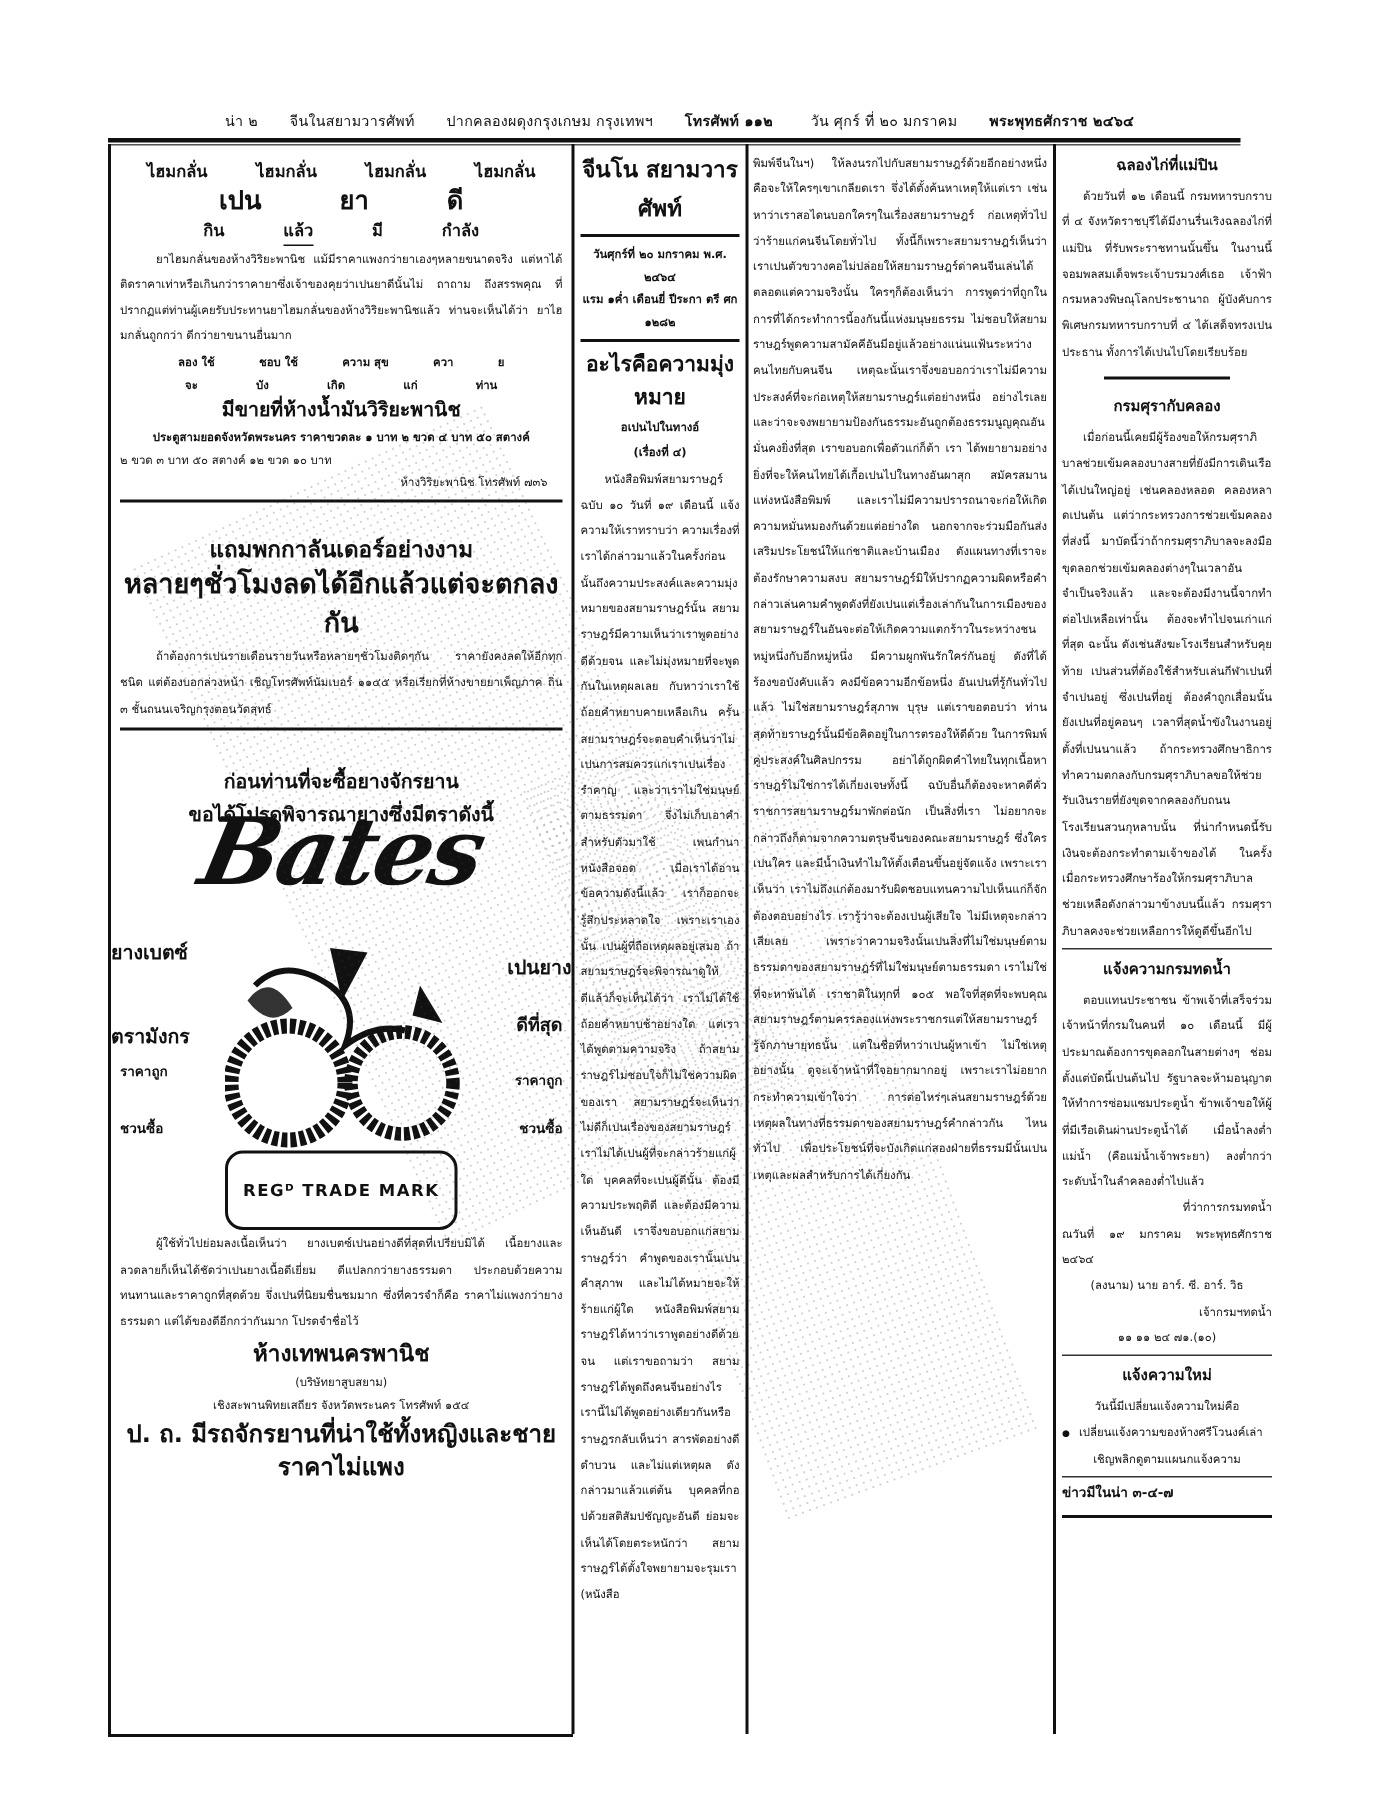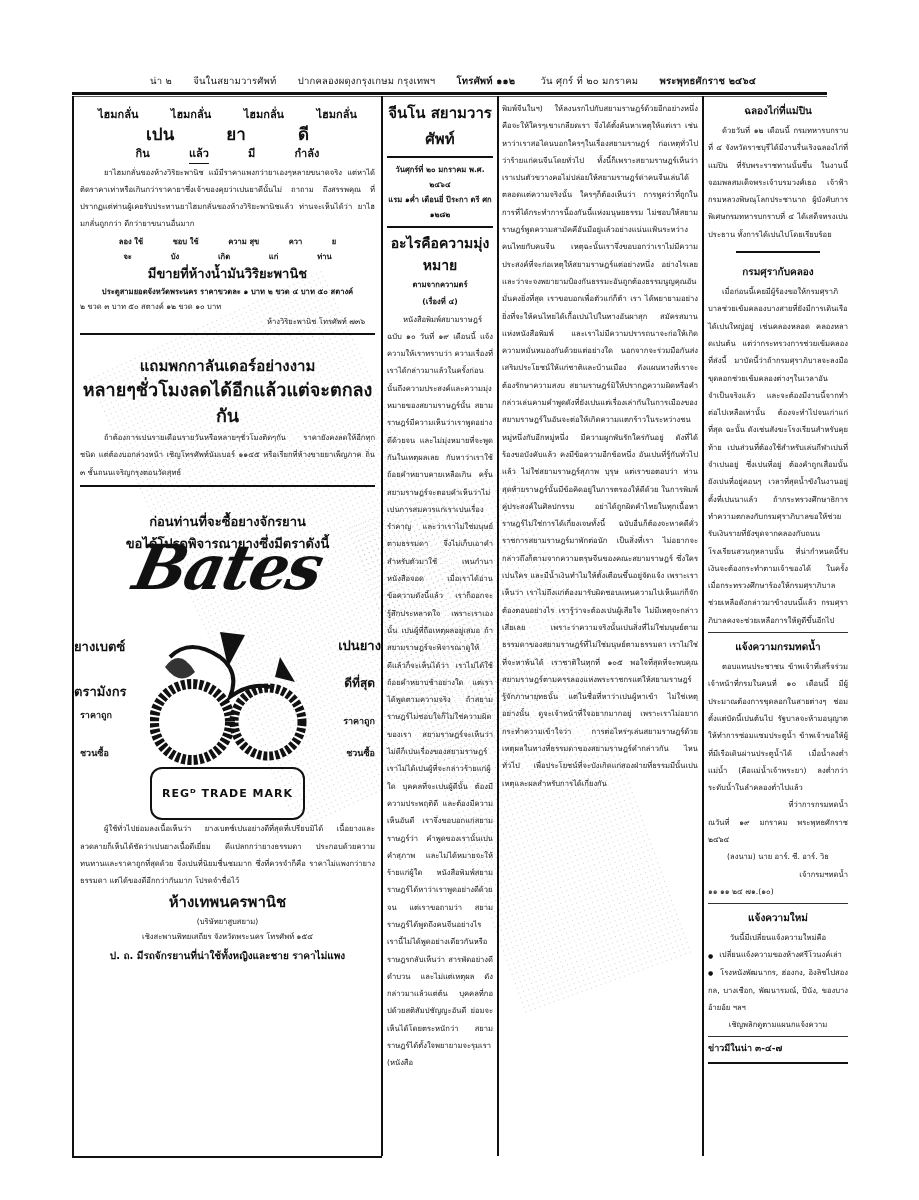--- a/index.html
+++ b/index.html
@@ -96,21 +96,21 @@
   </div>
   <div class="hr"></div>
 
   <div style="padding-top:20px;">
     <div class="center mid">ก่อนท่านที่จะซื้อยางจักรยาน</div>
     <div class="center mid">ขอได้โปรดพิจารณายางซึ่งมีตราดังนี้</div>
     <div class="center" style="margin-top:4px;height:68px;">
       <span class="bates">Bates</span>
     </div>
     <div style="position:relative;height:150px;">
-      <div style="position:absolute;left:-6px;top:0;font-size:13px;font-weight:bold;margin-top:11px;">ยางเบตซ์</div>
+      <div style="position:absolute;left:-6px;top:0;font-size:13px;font-weight:bold;">ยางเบตซ์</div>
       <div style="position:absolute;left:-6px;top:56px;font-size:13px;font-weight:bold;">ตรามังกร</div>
       <div style="position:absolute;left:0px;top:80px;font-size:9px;font-weight:bold;">ราคาถูก</div>
       <div style="position:absolute;left:0px;top:118px;font-size:9px;font-weight:bold;">ชวนซื้อ</div>
       <div style="position:absolute;right:-6px;top:10px;font-size:13px;font-weight:bold;">เปนยาง</div>
       <div style="position:absolute;right:0;top:48px;font-size:12px;font-weight:bold;">ดีที่สุด</div>
       <div style="position:absolute;right:0;top:86px;font-size:9px;font-weight:bold;">ราคาถูก</div>
       <div style="position:absolute;right:0;top:118px;font-size:9px;font-weight:bold;">ชวนซื้อ</div>
 
       <svg style="position:absolute;left:70px;top:0" width="160" height="140" viewBox="0 0 160 140">
         <circle cx="42" cy="95" r="38" fill="none" stroke="#111" stroke-width="10" stroke-dasharray="4 2"></circle>
@@ -121,33 +121,33 @@
         <path d="M130 30 L145 55 L125 50 Z" fill="#111"></path>
       </svg>
     </div>
     <div class="center" style="margin-top:-10px">
       <span class="trademark">REGᴰ TRADE MARK</span>
     </div>
     <p style="text-indent:24px">ผู้ใช้ทั่วไปย่อมลงเนื้อเห็นว่า ยางเบตซ์เปนอย่างดีที่สุดที่เปรียบมิได้ เนื้อยางและลวดลายก็เห็นได้ชัดว่าเปนยางเนื้อดีเยี่ยม ดีแปลกกว่ายางธรรมดา ประกอบด้วยความทนทานและราคาถูกที่สุดด้วย จึ่งเปนที่นิยมชื่นชมมาก ซึ่งที่ควรจำก็คือ ราคาไม่แพงกว่ายางธรรมดา แต่ได้ของดีอีกกว่ากันมาก โปรดจำชื่อไว้</p>
     <div class="center big" style="font-size:15px">ห้างเทพนครพานิช</div>
     <div class="center" style="line-height:14px">(บริษัทยาสูบสยาม)</div>
     <div class="center" style="line-height:16px">เชิงสะพานพิทยเสถียร จังหวัดพระนคร โทรศัพท์ ๑๕๔</div>
-    <div class="center mid" style="font-size:10px">ป. ถ. มีรถจักรยานที่น่าใช้ทั้งหญิงและชาย ราคาไม่แพง</div>
+    <div class="center mid" style="font-size:16px">ป. ถ. มีรถจักรยานที่น่าใช้ทั้งหญิงและชาย ราคาไม่แพง</div>
   </div>
 </div>
 <div class="bottom-rule"></div>
 
 <div class="col" style="left:387px;top:100px;width:106px;">
   <div class="masthead" style="font-size:15px;line-height:26px">จีนโน สยามวารศัพท์</div>
   <div class="hr"></div>
   <div class="center" style="font-weight:bold;line-height:15px">วันศุกร์ที่ ๒๐ มกราคม พ.ศ. ๒๔๖๔</div>
   <div class="center" style="font-weight:bold;line-height:15px">แรม ๑ค่ำ เดือนยี่ ปีระกา ตรี ศก ๑๒๘๒</div>
   <div class="hr"></div>
   <div class="headline" style="font-size:14px;line-height:22px">อะไรคือความมุ่งหมาย</div>
-  <div class="center" style="font-weight:bold">ตามจากความตร์</div>
+  <div class="center" style="font-weight:bold">อเปนไปในทางอ์</div>
   <div class="center" style="font-weight:bold">(เรื่องที่ ๔)</div>
   <p style="text-indent:16px">หนังสือพิมพ์สยามราษฎร์ฉบับ ๑๐ วันที่ ๑๙ เดือนนี้ แจ้งความให้เราทราบว่า ความเรื่องที่เราได้กล่าวมาแล้วในครั้งก่อนนั้นถึงความประสงค์และความมุ่งหมายของสยามราษฎร์นั้น สยามราษฎร์มีความเห็นว่าเราพูดอย่างดีด้วยจน และไม่มุ่งหมายที่จะพูดกันในเหตุผลเลย กับหาว่าเราใช้ถ้อยคำหยาบคายเหลือเกิน ครั้นสยามราษฎร์จะตอบคำเห็นว่าไม่เปนการสมควรแก่เราเปนเรื่องรำคาญ และว่าเราไม่ใช่มนุษย์ตามธรรมดา จึ่งไม่เก็บเอาคำสำหรับตัวมาใช้ เพนกำนาหนังสือจอด เมื่อเราได้อ่านข้อความดังนี้แล้ว เราก็ออกจะรู้สึกประหลาดใจ เพราะเราเองนั้น เปนผู้ที่ถือเหตุผลอยู่เสมอ ถ้าสยามราษฎร์จะพิจารณาดูให้ดีแล้วก็จะเห็นได้ว่า เราไม่ได้ใช้ถ้อยคำหยาบช้าอย่างใด แต่เราได้พูดตามความจริง ถ้าสยามราษฎร์ไม่ชอบใจก็ไม่ใช่ความผิดของเรา สยามราษฎร์จะเห็นว่าไม่ดีก็เปนเรื่องของสยามราษฎร์ เราไม่ได้เปนผู้ที่จะกล่าวร้ายแก่ผู้ใด บุคคลที่จะเปนผู้ดีนั้น ต้องมีความประพฤติดี และต้องมีความเห็นอันดี เราจึ่งขอบอกแก่สยามราษฎร์ว่า คำพูดของเรานั้นเปนคำสุภาพ และไม่ได้หมายจะให้ร้ายแก่ผู้ใด หนังสือพิมพ์สยามราษฎร์ได้หาว่าเราพูดอย่างดีด้วยจน แต่เราขอถามว่า สยามราษฎร์ได้พูดถึงคนจีนอย่างไร เรานี้ไม่ได้พูดอย่างเดียวกันหรือ ราษฎรกลับเห็นว่า สารพัดอย่างดีดำบวน และไม่แต่เหตุผล ดังกล่าวมาแล้วแต่ต้น บุคคลที่กอปด้วยสติสัมปชัญญะอันดี ย่อมจะเห็นได้โดยตระหนักว่า สยามราษฎร์ได้ตั้งใจพยายามจะรุมเรา (หนังสือ</p>
 </div>
 
 <div class="col" style="left:502px;top:100px;width:196px;">
   <p>พิมพ์จีนในฯ) ให้ลงนรกไปกับสยามราษฎร์ด้วยอีกอย่างหนึ่ง คือจะให้ใครๆเขาเกลียดเรา จึ่งได้ตั้งค้นหาเหตุให้แต่เรา เช่นหาว่าเราสอไดนบอกใครๆในเรื่องสยามราษฎร์ ก่อเหตุทั่วไปว่าร้ายแก่คนจีนโดยทั่วไป ทั้งนี้ก็เพราะสยามราษฎร์เห็นว่าเราเปนตัวขวางคอไม่ปล่อยให้สยามราษฎร์ด่าคนจีนเล่นได้ตลอดแต่ความจริงนั้น ใครๆก็ต้องเห็นว่า การพูดว่าที่ถูกในการที่ได้กระทำการนี้องกันนี้แห่งมนุษยธรรม ไม่ชอบให้สยามราษฎร์พูดความสามัคคีอันมีอยู่แล้วอย่างแน่นแฟ้นระหว่างคนไทยกับคนจีน เหตุฉะนั้นเราจึ่งขอบอกว่าเราไม่มีความประสงค์ที่จะก่อเหตุให้สยามราษฎร์แต่อย่างหนึ่ง อย่างไรเลย และว่าจะจงพยายามป้องกันธรรมะอันถูกต้องธรรมนูญคุณอันมั่นคงยิ่งที่สุด เราขอบอกเพื่อตัวแก่ก็ต้า เรา ได้พยายามอย่างยิ่งที่จะให้คนไทยได้เกื้อเปนไปในทางอันผาสุก สมัครสมานแห่งหนังสือพิมพ์ และเราไม่มีความปรารถนาจะก่อให้เกิดความหมั่นหมองกันด้วยแต่อย่างใด นอกจากจะร่วมมือกันส่งเสริมประโยชน์ให้แก่ชาติและบ้านเมือง ดังแผนทางที่เราจะต้องรักษาความสงบ สยามราษฎร์มิให้ปรากฏความผิดหรือคำกล่าวเล่นคามคำพูดดังที่ยังเปนแต่เรื่องเล่ากันในการเมืองของสยามราษฎร์ในอันจะต่อให้เกิดความแตกร้าวในระหว่างชนหมู่หนึ่งกับอีกหมู่หนึ่ง มีความผูกพันรักใคร่กันอยู่ ดังที่ได้ร้องขอบังคับแล้ว คงมีข้อความอีกข้อหนึ่ง อันเปนที่รู้กันทั่วไปแล้ว ไม่ใช่สยามราษฎร์สุภาพ บุรุษ แต่เราขอตอบว่า ท่านสุดท้ายราษฎร์นั้นมีข้อคิดอยู่ในการตรองให้ดีด้วย ในการพิมพ์คู่ประสงค์ในศิลปกรรม อย่าได้ถูกผิดคำไทยในทุกเนื้อหา ราษฎร์ไม่ใช่การได้เกี่ยงเจษทั้งนี้ ฉบับอื่นก็ต้องจะหาคดีคั่ว ราชการสยามราษฎร์มาพักต่อนัก เป็นสิ่งที่เรา ไม่อยากจะกล่าวถึงก็ตามจากความตรุษจีนของคณะสยามราษฎร์ ซึ่งใครเปนใคร และมีน้ำเงินทำไมให้ตั้งเตือนขึ้นอยู่จัดแจ้ง เพราะเราเห็นว่า เราไม่ถึงแก่ต้องมารับผิดชอบแทนความไปเห็นแก่ก็จักต้องตอบอย่างไร เรารู้ว่าจะต้องเปนผู้เสียใจ ไม่มีเหตุจะกล่าวเสียเลย เพราะว่าความจริงนั้นเปนสิ่งที่ไม่ใช่มนุษย์ตามธรรมดาของสยามราษฎร์ที่ไม่ใช่มนุษย์ตามธรรมดา เราไม่ใช่ที่จะหาพ้นได้ เราชาติในทุกที่ ๑๐๕ พอใจที่สุดที่จะพบคุณสยามราษฎร์ตามครรลองแห่งพระราชกรแต่ให้สยามราษฎร์รู้จักภาษายุทธนั้น แต่ในชื่อที่หาว่าเปนผู้หาเข้า ไม่ใช่เหตุอย่างนั้น ดูจะเจ้าหน้าที่ใจอยากมากอยู่ เพราะเราไม่อยากกระทำความเข้าใจว่า การต่อไหร่ๆเล่นสยามราษฎร์ด้วยเหตุผลในทางที่ธรรมดาของสยามราษฎร์คำกล่าวกัน ไหนทั่วไป เพื่อประโยชน์ที่จะบังเกิดแก่สองฝ่ายที่ธรรมมีนั้นเปนเหตุและผลสำหรับการได้เกี่ยงกัน</p>
 </div>
 
 <div class="col" style="left:708px;top:100px;width:140px;">
   <div class="center mid" style="font-size:10px">ฉลองไก่ที่แม่ปิน</div>
@@ -155,29 +155,28 @@
   <div class="hr" style="width:60%;margin:8px auto"></div>
   <div class="center mid" style="font-size:10px">กรมศุรากับคลอง</div>
   <p style="text-indent:14px">เมื่อก่อนนี้เคยมีผู้ร้องขอให้กรมศุราภิบาลช่วยเข้มคลองบางสายที่ยังมีการเดินเรือได้เปนใหญ่อยู่ เช่นคลองหลอด คลองหลาดเปนต้น แต่ว่ากระทรวงการช่วยเข้มคลองที่ส่งนี้ มาบัดนี้ว่าถ้ากรมศุราภิบาลจะลงมือขุดลอกช่วยเข้มคลองต่างๆในเวลาอันจำเป็นจริงแล้ว และจะต้องมีงานนี้จากทำต่อไปเหลือเท่านั้น ต้องจะทำไปจนเก่าแก่ที่สุด ฉะนั้น ดังเช่นสังฆะโรงเรียนสำหรับคุยท้าย เปนส่วนที่ต้องใช้สำหรับเล่นกีฬาเปนที่จำเปนอยู่ ซึ่งเปนที่อยู่ ต้องคำถูกเสื่อมนั้น ยังเปนที่อยู่คอนๆ เวลาที่สุดน้ำขังในงานอยู่ตั้งที่เปนนาแล้ว ถ้ากระทรวงศึกษาธิการทำความตกลงกับกรมศุราภิบาลขอให้ช่วยรับเงินรายที่ยังขุดจากคลองกับถนนโรงเรียนสวนกุหลาบนั้น ที่น่ากำหนดนี้รับเงินจะต้องกระทำตามเจ้าของได้ ในครั้ง เมื่อกระทรวงศึกษาร้องให้กรมศุราภิบาลช่วยเหลือดังกล่าวมาข้างบนนี้แล้ว กรมศุราภิบาลคงจะช่วยเหลือการให้ดูดีขึ้นอีกไป</p>
   <div class="hr-thin"></div>
   <div class="center mid" style="font-size:10px">แจ้งความกรมทดน้ำ</div>
   <p style="text-indent:14px">ตอบแทนประชาชน ข้าพเจ้าที่เสร็จร่วมเจ้าหน้าที่กรมในคนที่ ๑๐ เดือนนี้ มีผู้ประมาณต้องการขุดลอกในสายต่างๆ ช่อม ตั้งแต่บัดนี้เปนต้นไป รัฐบาลจะห้ามอนุญาตให้ทำการซ่อมแซมประตูน้ำ ข้าพเจ้าขอให้ผู้ที่มีเรือเดินผ่านประตูน้ำได้ เมื่อน้ำลงต่ำแม่น้ำ (คือแม่น้ำเจ้าพระยา) ลงต่ำกว่าระดับน้ำในลำคลองต่ำไปแล้ว</p>
   <div style="text-align:right">ที่ว่าการกรมทดน้ำ</div>
   <div>ณวันที่ ๑๙ มกราคม พระพุทธศักราช ๒๔๖๔</div>
   <div class="center">(ลงนาม) นาย อาร์. ซี. อาร์. วิธ</div>
   <div style="text-align:right">เจ้ากรมฯทดน้ำ</div>
-  <div style="display:flex;justify-content:flex-start">
+  <div style="display:flex;justify-content:center">
     <span>๑๑ ๑๑ ๒๔ ๗๑.</span>
     <span>(๑๐)</span>
   </div>
   <div class="hr-thin"></div>
   <div class="center mid" style="font-size:10px">แจ้งความใหม่</div>
   <div class="center">วันนี้มีเปลี่ยนแจ้งความใหม่คือ</div>
   <div class="bullet">เปลี่ยนแจ้งความของห้างศรีโวนงค์เล่า</div>
-  <div class="bullet">โรงหนังพัฒนากร, ฮ่องกง, อิงลิชไปสองกล, บางเชือก, พัฒนารมณ์, ปีนัง, ของบางอ้ายอ้ย ฯลฯ</div>
   <div class="center">เชิญพลิกดูตามแผนกแจ้งความ</div>
   <div class="hr-thin"></div>
   <div style="font-weight:bold;font-size:9px">ข่าวมีในน่า ๓-๔-๗</div>
   <div class="hr"></div>
 </div>
 
 <div class="speckle" style="left:180px;top:300px;width:260px;height:500px;transform:rotate(-25deg);"></div>
 <div class="speckle" style="left:430px;top:480px;width:180px;height:520px;transform:rotate(-20deg);"></div>
 
 </body></html>

